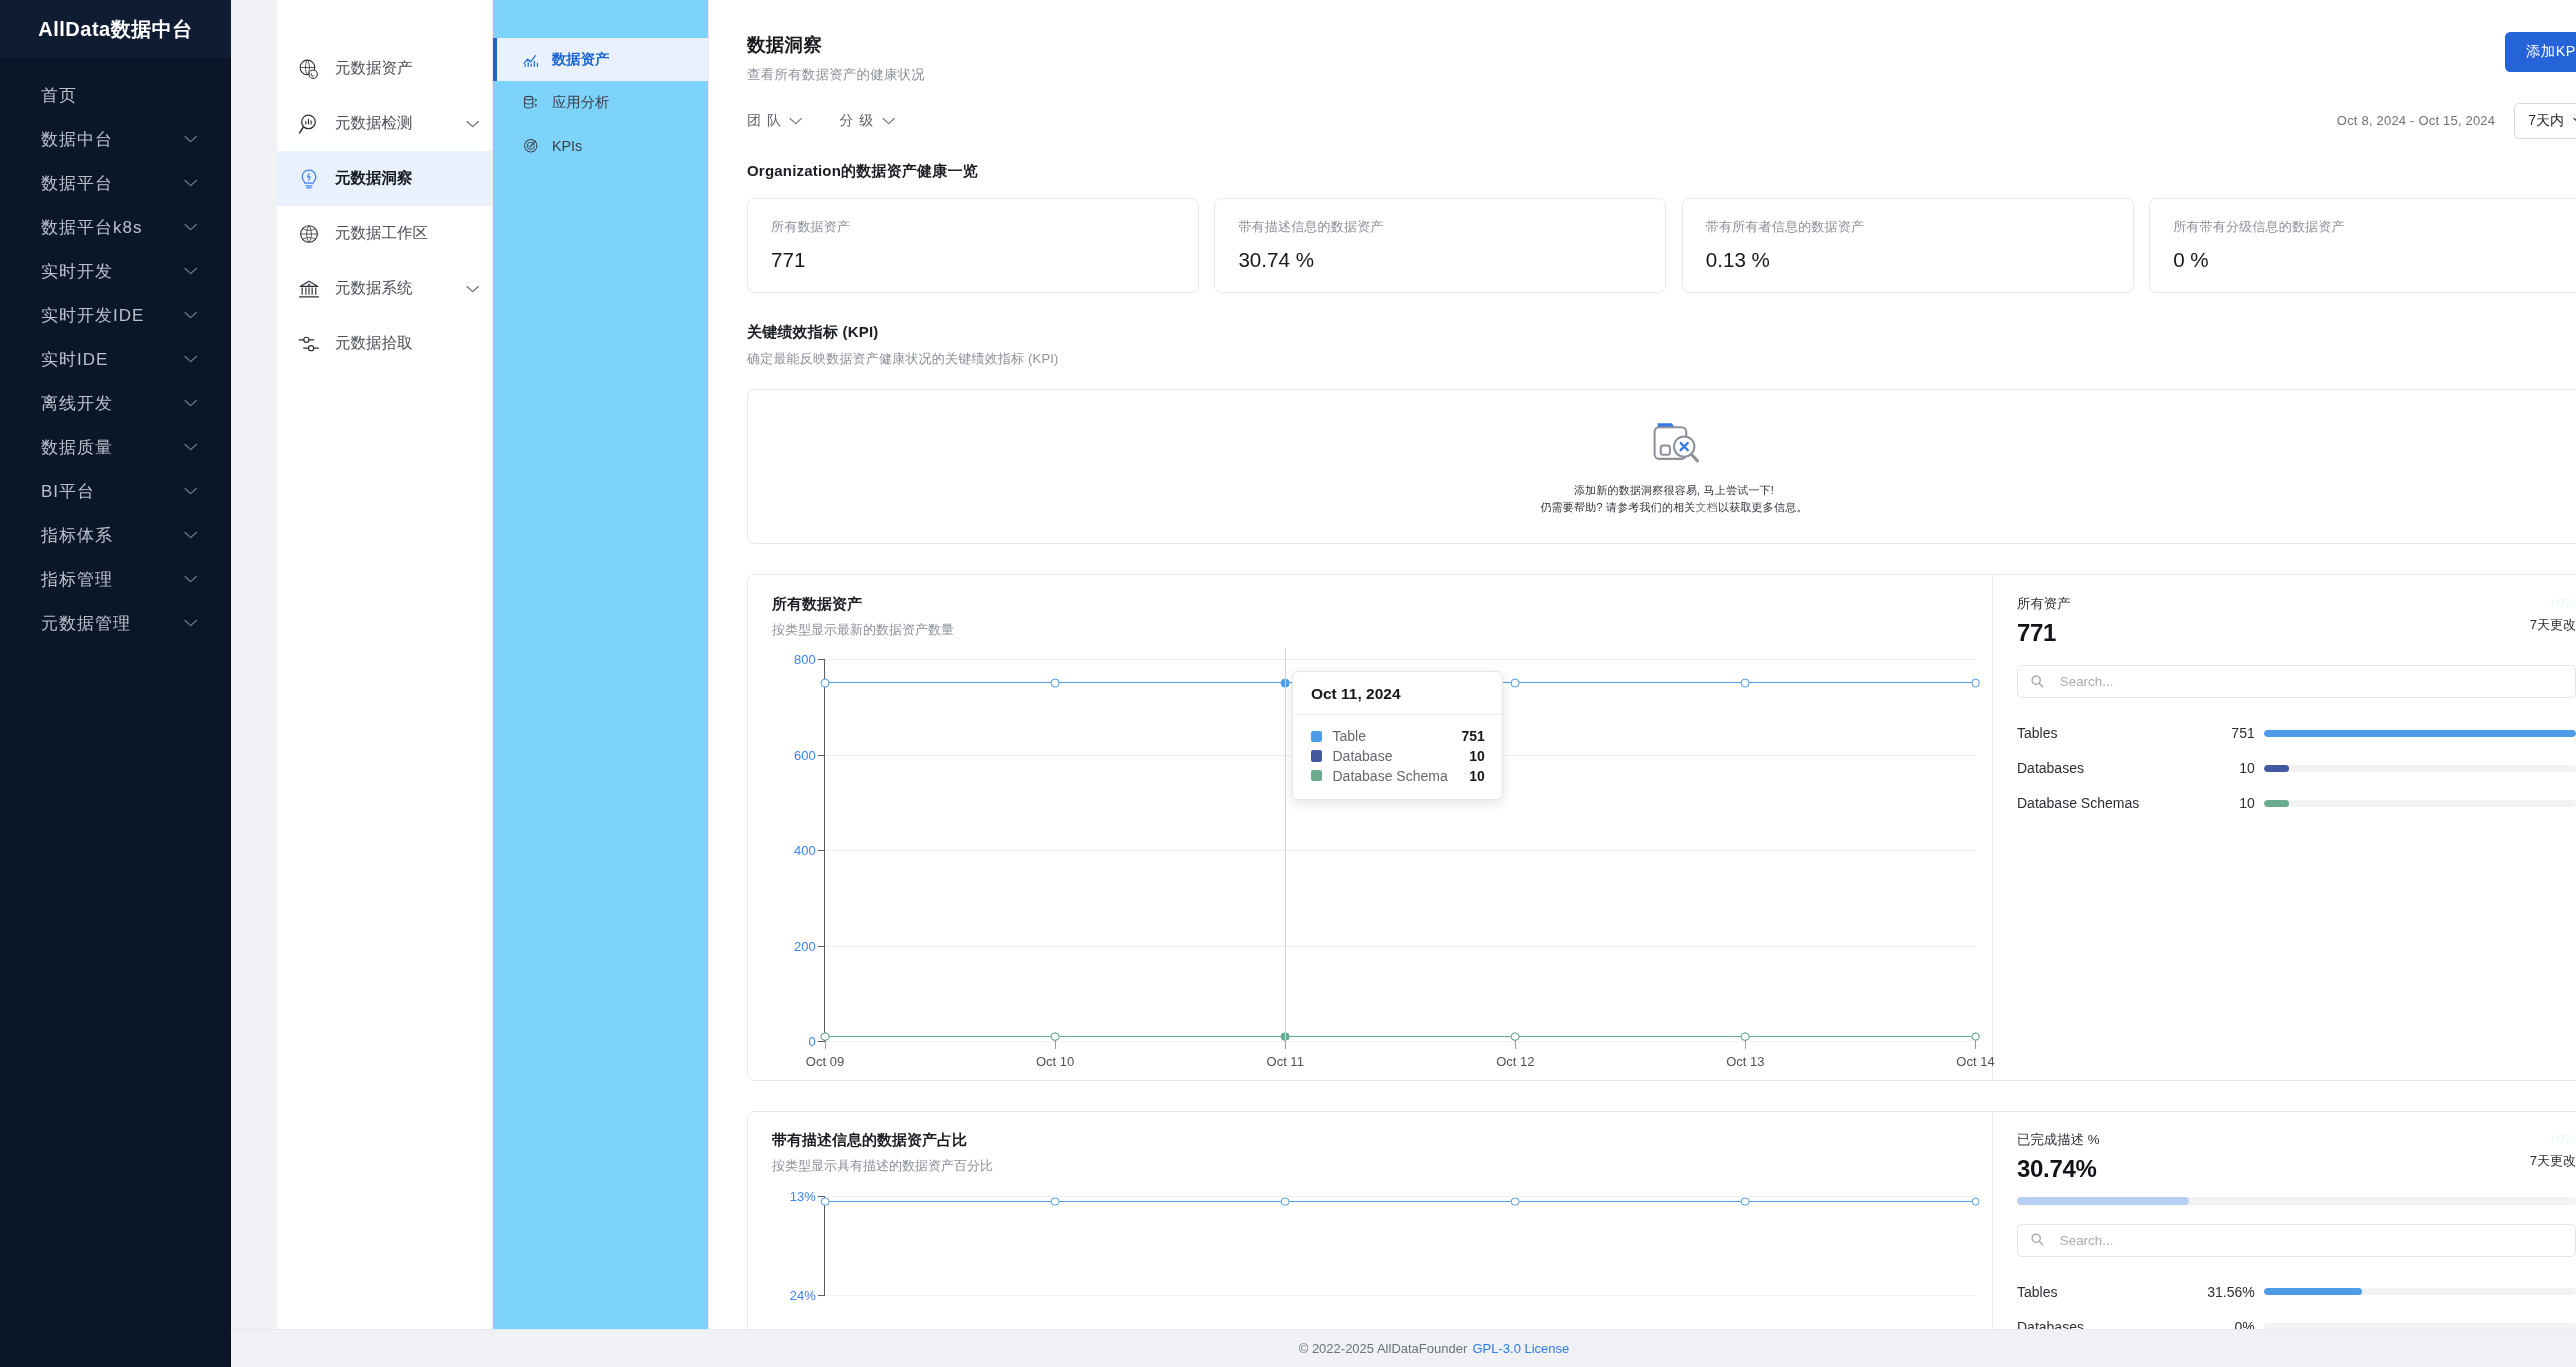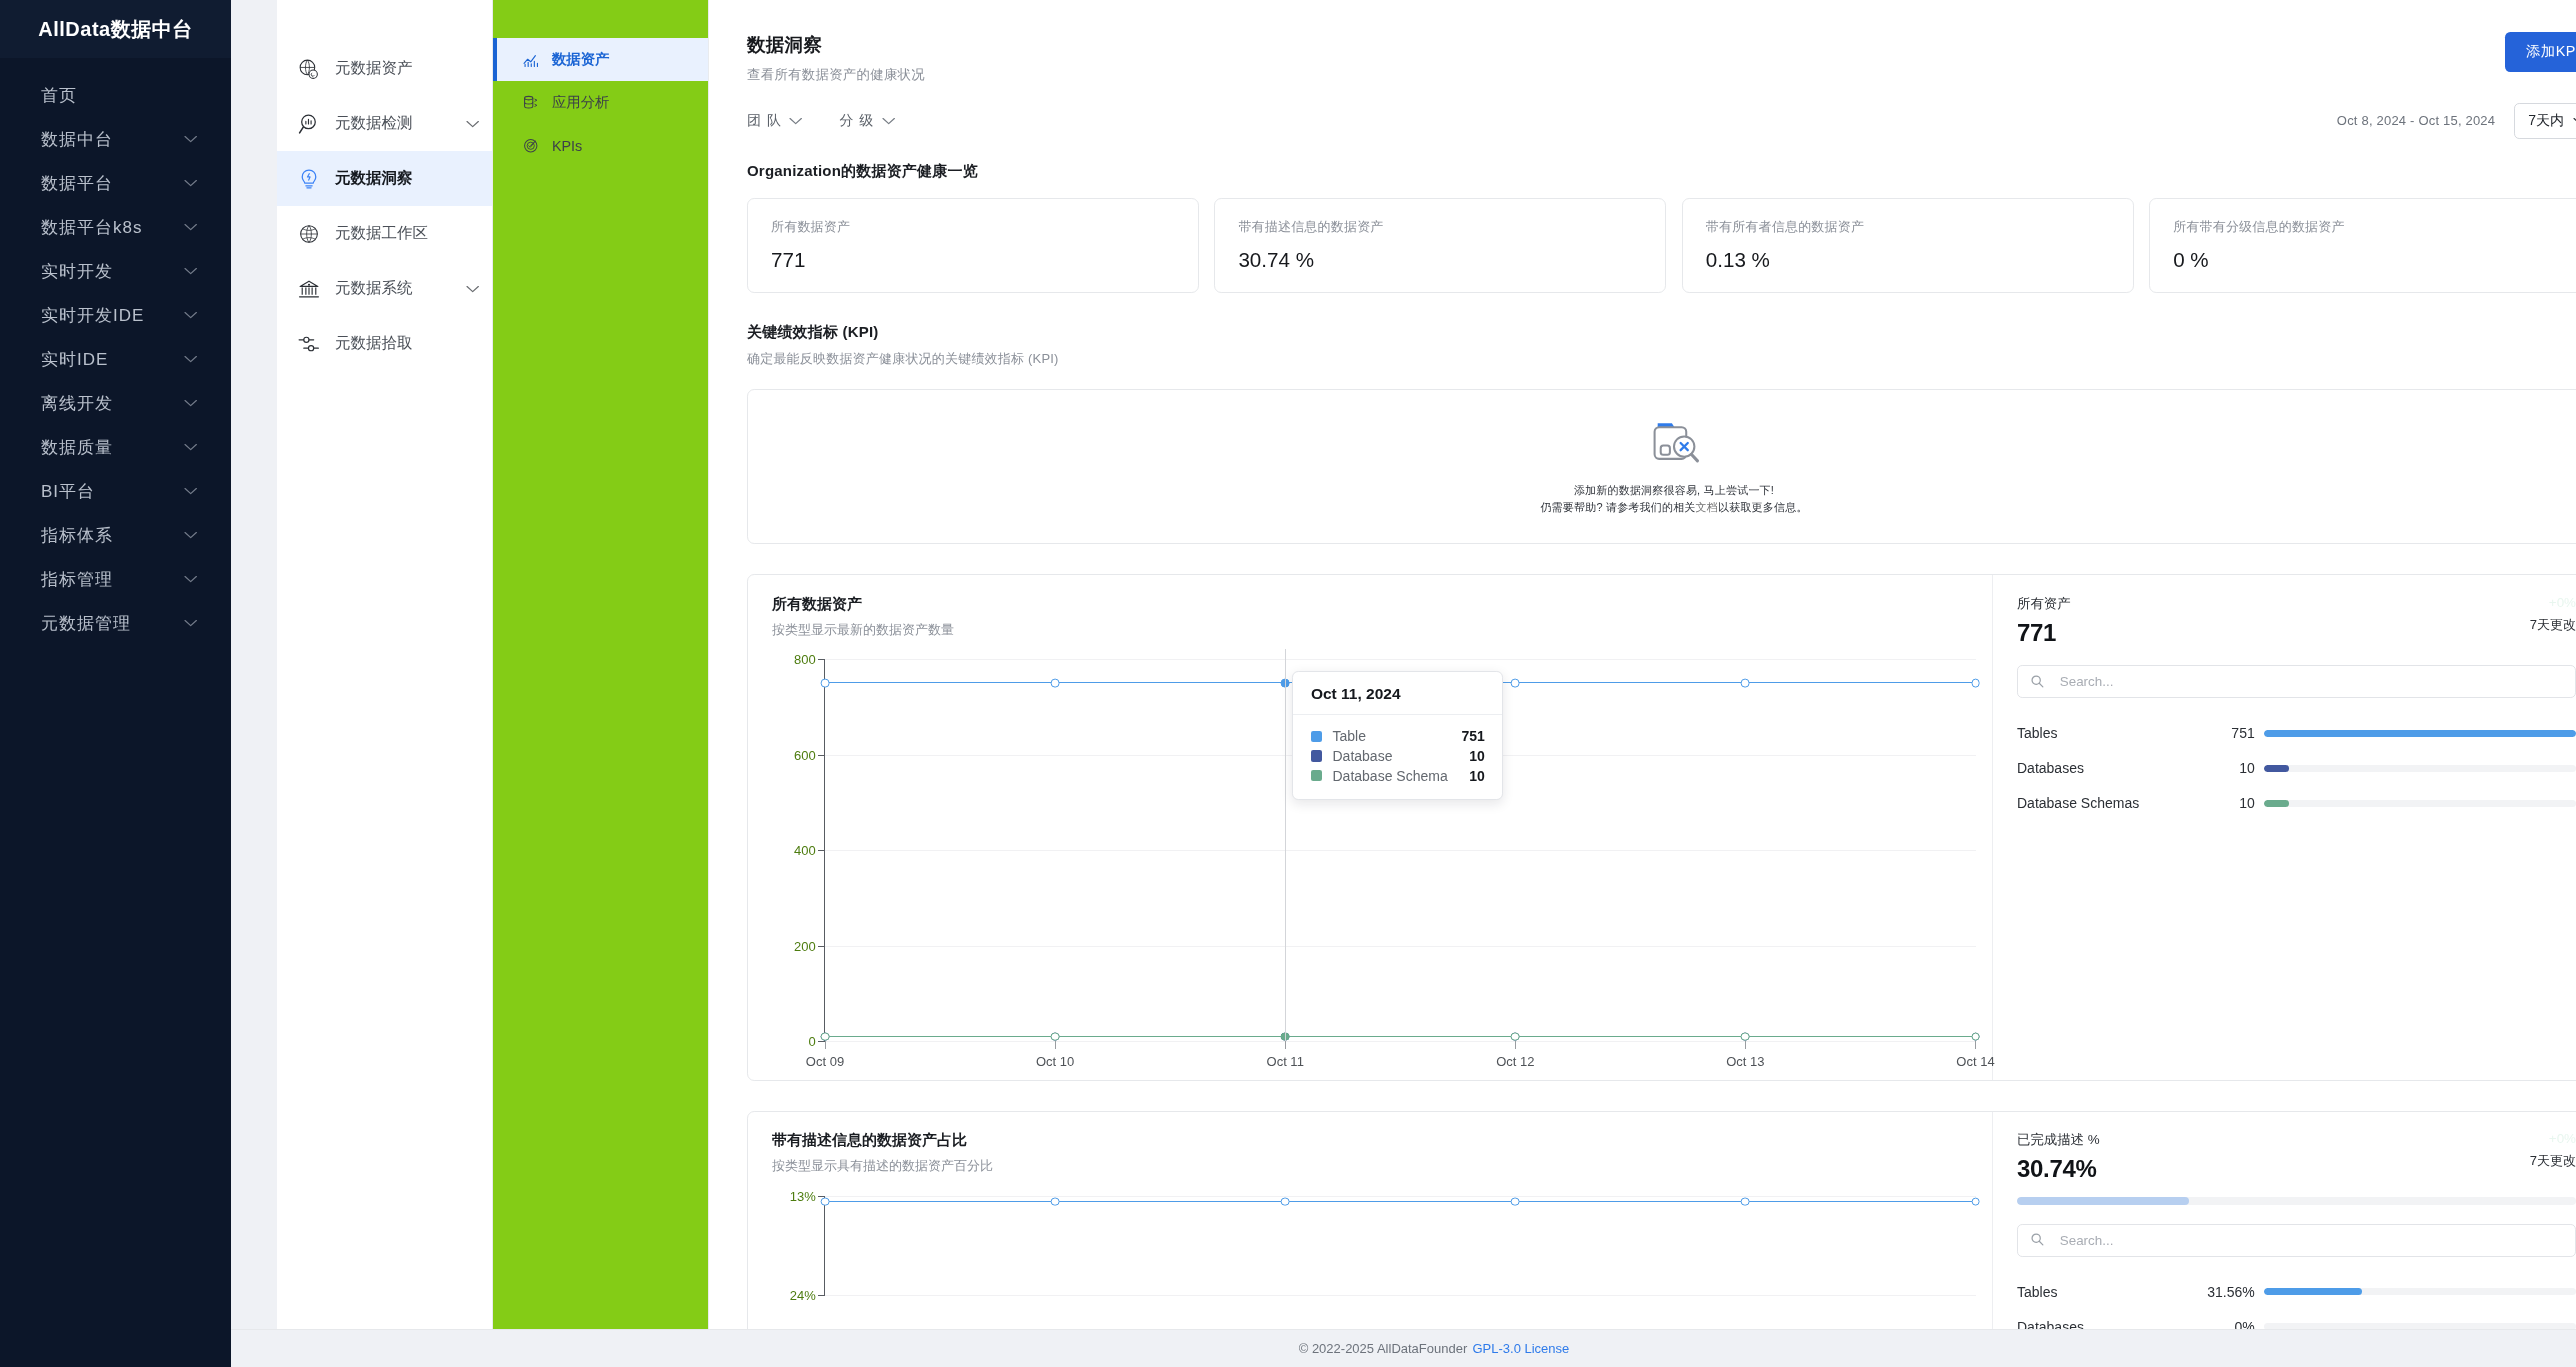--- a/index.html
+++ b/index.html
@@ -55,21 +55,21 @@
     height: 55px; padding-left: 19.6px; padding-right: 12.4px;
     font-size: 15.5px; color: #4a4f57; cursor: pointer;
   }
   .module-item.active { background: #e9f1fe; color: #15191f; font-weight: 600; }
   .module-item .mi-ico { width: 24px; height: 24px; flex: 0 0 24px; display:flex; align-items:center; justify-content:center;}
   .module-item .mi-label { flex: 1; }
   .module-item .mi-chev { opacity: .7; }
 
   
   .submenupane {
-    width: 216px; min-width: 216px; background: #84cc16;
+    width: 216px; min-width: 216px; background: #7dd3fc;
     border-right: 0.5px solid #e9ebee;
     padding-top: 38px;
   }
   .sub-item {
     display: flex; align-items: center; gap: 12.4px;
     height: 43px; padding-left: 24px;
     font-size: 14.4px; color: #3c4149; cursor: pointer;
     border-left: 4.1px solid transparent;
   }
   .sub-item.active {
@@ -152,21 +152,21 @@
     padding: 19.6px 24px 13.4px 24px;
   }
   .chart-title { font-size: 15px; font-weight: 700; color: #1b1e23; }
   .chart-sub { font-size: 13px; color: #8b9099; margin-top: 7.2px; }
 
   .plot { position: relative; margin-top: 20.6px; height: 407px; }
   .plot.short { height: 124px; }
 
   .yaxis-lab {
     position: absolute; right: 100%; transform: translateY(-50%);
-    padding-right: 9.3px; font-size: 13px; color: #4d7c0f; white-space: nowrap;
+    padding-right: 9.3px; font-size: 13px; color: #3b82f6; white-space: nowrap;
   }
   .plotarea {
     position: absolute; left: 52px; right: 11.3px; top: 0; bottom: 24px;
     border-left: 1.5px solid #585c62; border-bottom: 1.5px solid #585c62;
   }
   .gridline { position: absolute; left: 0; right: 0; height: 0.5px; background: #f1f1f3; }
   .tickmark { position: absolute; left: -7.2px; width: 7.2px; height: 1px; background: #585c62; }
   .xtick { position: absolute; bottom: -7.2px; width: 1px; height: 7.2px; background: #9a9da2; }
   .xlabel {
     position: absolute; bottom: -28px; transform: translateX(-50%);

